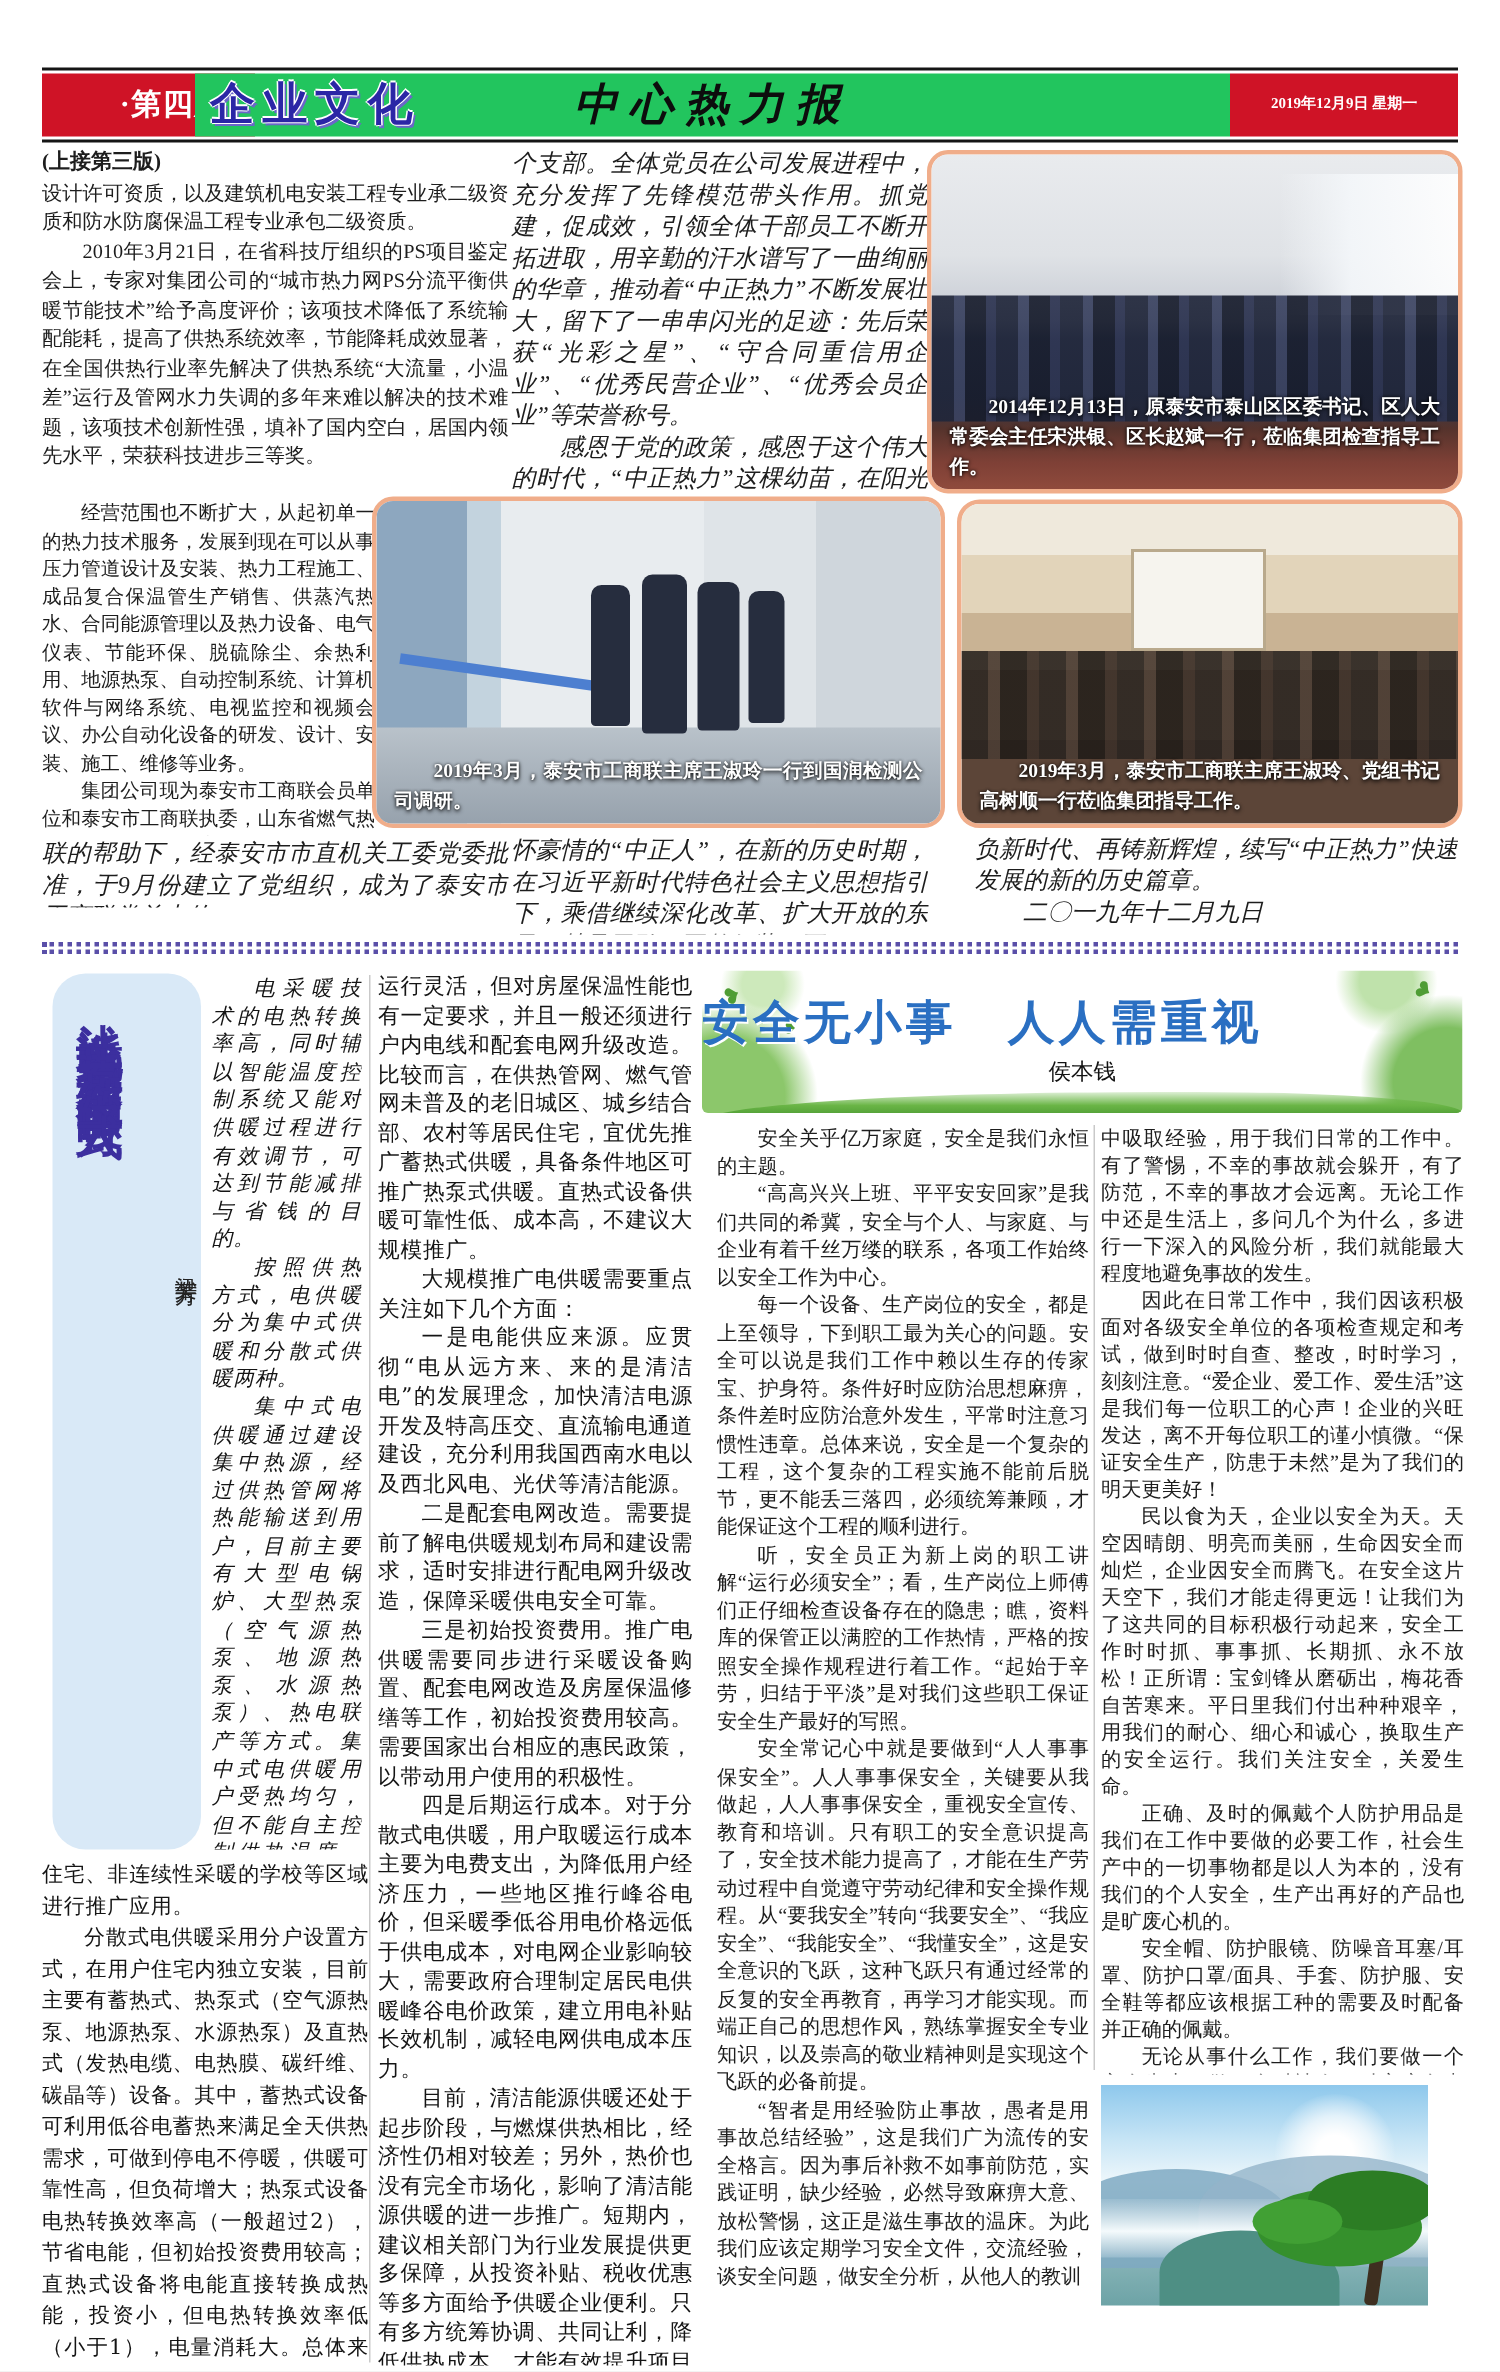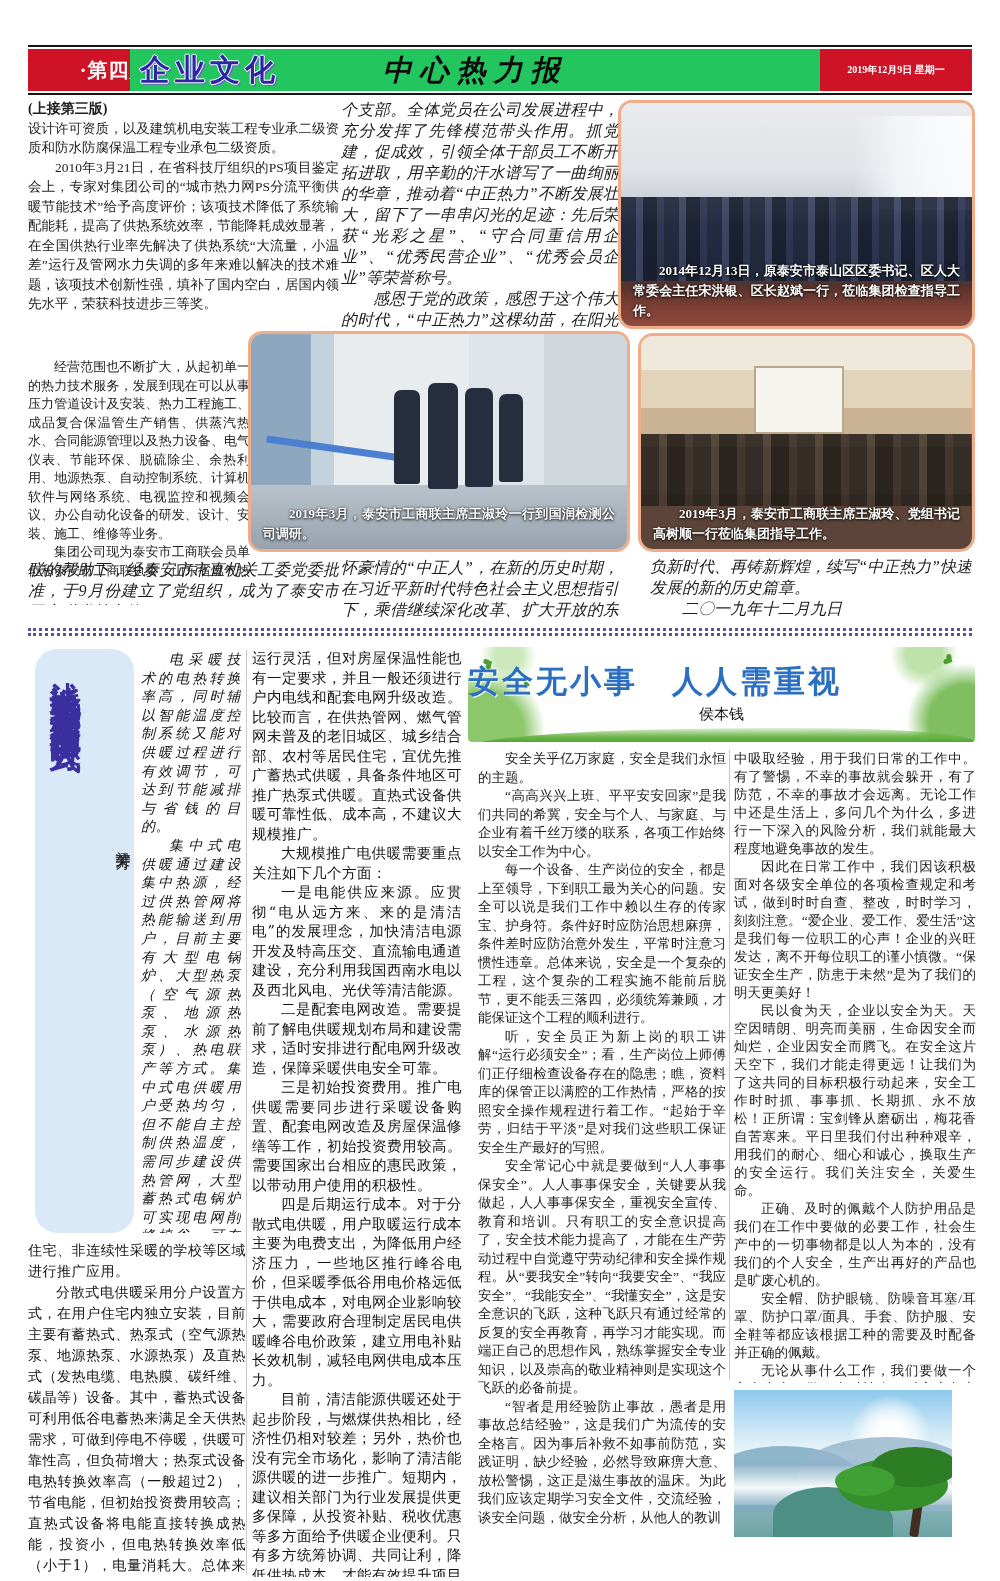--- a/index.html
+++ b/index.html
@@ -16,21 +16,21 @@
       text-shadow:1px 0 #fff,-1px 0 #fff,0 1px #fff,0 -1px #fff,2px 2px 0 #6b66c9;}
   .masthead{position:absolute;left:0;right:0;top:0;text-align:center;line-height:42px;
       font-size:29px;font-weight:bold;font-style:italic;letter-spacing:8px;color:#0d0d0d;}
   .date-box{font-size:10px;letter-spacing:0;}
   
   .txt p{margin:0;text-align:justify;text-indent:2em;}
   .txt p.noind{text-indent:0;}
   .flow{overflow:hidden;}
   .t-main{font-size:13.5px;line-height:19.5px;}
   .t-mid{font-size:16px;line-height:21px;font-style:italic;}
-  .t-narrow{font-size:13px;line-height:18.5px;margin-top:25px;}
+  .t-narrow{font-size:13px;line-height:18.5px;}
   .kai{font-family:"DejaVu Serif","Liberation Serif",serif;color:#141414;}
   .note{font-size:14px;font-weight:bold;}
   .dateline{text-align:right;text-indent:0;}
   
   .photo{border-radius:14px;border:3px solid #f0ad8a;overflow:hidden;box-sizing:border-box;}
   .caption{position:absolute;left:0;right:0;bottom:5px;color:#fff;font-size:13px;font-weight:bold;
       padding:0 12px;text-align:justify;text-indent:2em;line-height:1.55;
       text-shadow:0 1px 3px rgba(0,0,0,.85),0 0 2px rgba(0,0,0,.7);}
   .scene{position:absolute;left:0;top:0;right:0;bottom:0;}
   .p1-scene{background:linear-gradient(180deg,#e9ebee 0%,#dfe2e6 30%,#cdd1d8 44%,#aab0ba 50%,#55607a 55%,#323a4e 72%,#55332c 82%,#7e4036 92%,#8f4a3c 100%);}
@@ -162,20 +162,21 @@
 
   <div class="abs divider" style="left:28px;top:628px;width:944px;"></div>
 
   <div class="abs title-block" style="left:35px;top:649px;width:99px;height:584px;">
     <div class="v-title">浅谈电蓄热与热泵相结合的供暖方式</div>
     <div class="v-author">梁芳芳</div>
   </div>
 
   <div class="abs txt kai t-kaiA flow" style="left:141px;top:650px;width:100px;height:583px;">
     <p>电采暖技术的电热转换率高，同时辅以智能温度控制系统又能对供暖过程进行有效调节，可达到节能减排与省钱的目的。</p>
+    <p>按照供热方式，电供暖分为集中式供暖和分散式供暖两种。</p>
     <p>集中式电供暖通过建设集中热源，经过供热管网将热能输送到用户，目前主要有大型电锅炉、大型热泵（空气源热泵、地源热泵、水源热泵）、热电联产等方式。集中式电供暖用户受热均匀，但不能自主控制供热温度，需同步建设供热管网，大型蓄热式电锅炉可实现电网削峰填谷，可在大型公共建筑、居民</p>
   </div>
 
   <div class="abs txt kai t-kaiC flow" style="left:28px;top:1240px;width:218px;height:336px;">
     <p class="noind">住宅、非连续性采暖的学校等区域进行推广应用。</p>
     <p>分散式电供暖采用分户设置方式，在用户住宅内独立安装，目前主要有蓄热式、热泵式（空气源热泵、地源热泵、水源热泵）及直热式（发热电缆、电热膜、碳纤维、碳晶等）设备。其中，蓄热式设备可利用低谷电蓄热来满足全天供热需求，可做到停电不停暖，供暖可靠性高，但负荷增大；热泵式设备电热转换效率高（一般超过2），节省电能，但初始投资费用较高；直热式设备将电能直接转换成热能，投资小，但电热转换效率低（小于1），电量消耗大。总体来看，分散式电供暖用户使用方便，</p>
   </div>
 
   <div class="abs col-rule" style="left:246px;top:650px;height:925px;"></div>
 

